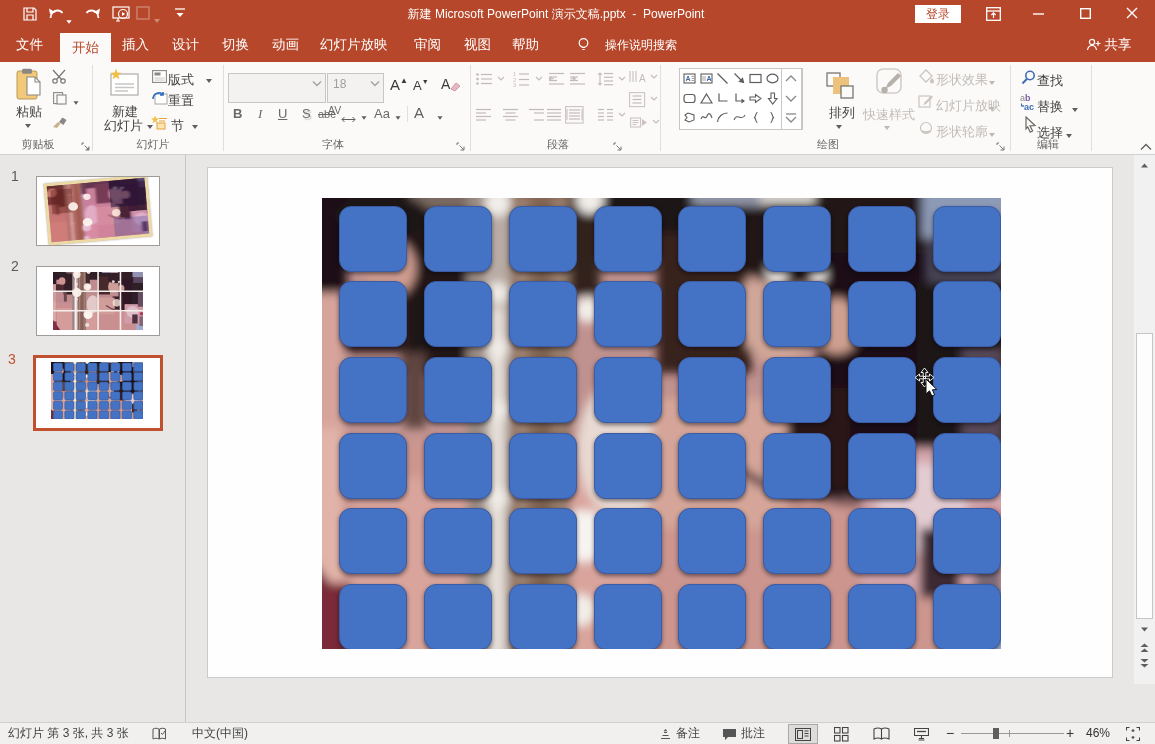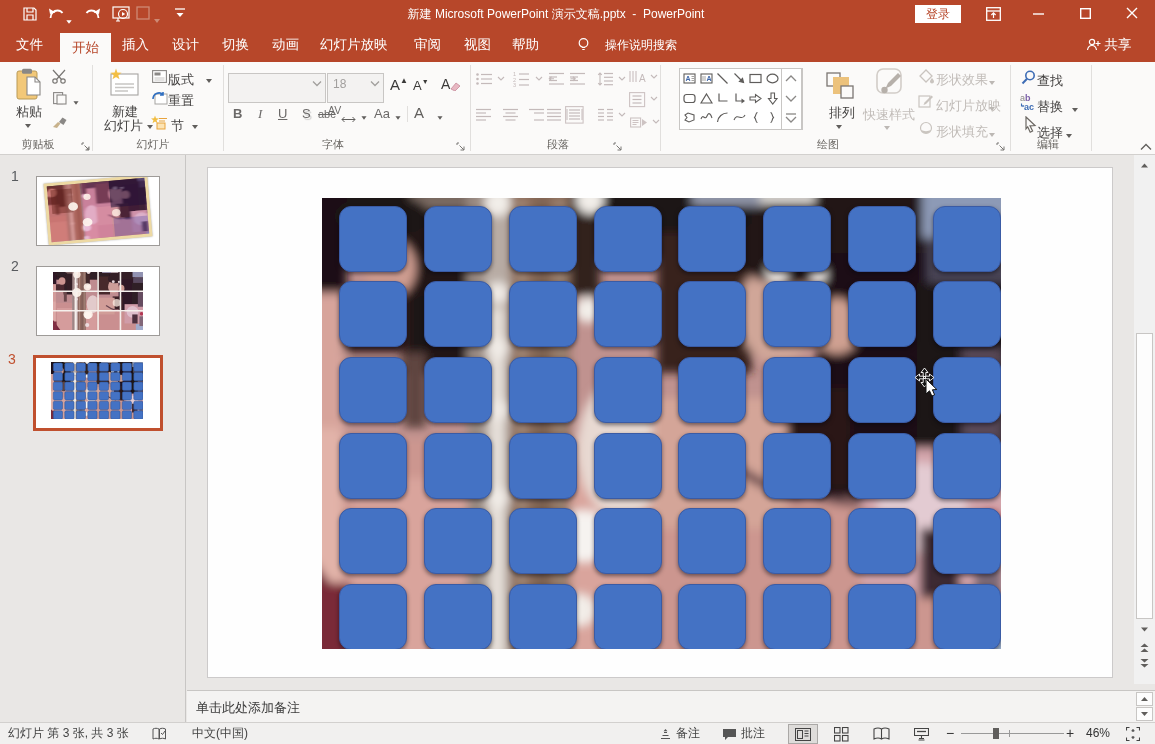--- a/index.html
+++ b/index.html
@@ -329,21 +329,21 @@
     <svg class="ic" style="left:918px;top:33px" width="17" height="15" viewBox="0 0 17 15">
         <rect x="1" y="1" width="11" height="11" fill="none" stroke="#C9C4BF" stroke-width="1.2"></rect>
         <path d="M15 2 L8 9l-2.5 1 1-2.5 7-7z" fill="#C9C4BF"></path>
       </svg>
     <div class="btxt gray" style="left:936px;top:35px">幻灯片放映</div>
     <div class="ic" style="left:989px;top:40px"><span class="dd gray"></span></div>
     <svg class="ic" style="left:918px;top:59px" width="17" height="15" viewBox="0 0 17 15">
         <circle cx="8" cy="7" r="5.5" fill="none" stroke="#C9C4BF" stroke-width="1.2"></circle>
         <path d="M3 9a5.5 5.5 0 0 0 10 0c-3 1.5-7 1.5-10 0z" fill="#C9C4BF"></path>
       </svg>
-    <div class="btxt gray" style="left:936px;top:61px">形状填充</div>
+    <div class="btxt gray" style="left:936px;top:61px">形状轮廓</div>
     <div class="ic" style="left:989px;top:66px"><span class="dd gray"></span></div>
     <svg class="ic dlg" style="left:996px;top:80px" width="9" height="9" viewBox="0 0 9 9">
         <path d="M1 1v2M1 1h2M8 8H4.5M8 8V4.5M8 8L3.5 3.5" stroke="#797774" stroke-width="1" fill="none"></path>
       </svg>
 
     <svg class="ic" style="left:1021px;top:8px" width="15" height="15" viewBox="0 0 15 15">
         <circle cx="9" cy="5.5" r="4.2" fill="none" stroke="#3E6DB5" stroke-width="1.6"></circle>
         <path d="M6 8.8 L1.5 13.5" stroke="#3E6DB5" stroke-width="2"></path>
       </svg>
     <div class="btxt" style="left:1037px;top:10px">查找</div>
@@ -714,33 +714,20 @@
         <svg width="17" height="17" viewBox="0 0 17 17">
           <path d="M4.5 8l4-3.5 4 3.5zM4.5 13l4-3.5 4 3.5z" fill="#605E5C"></path>
         </svg>
       </div>
     <div class="sarr" style="top:500px">
         <svg width="17" height="17" viewBox="0 0 17 17">
           <path d="M4.5 4l4 3.5 4-3.5zM4.5 9l4 3.5 4-3.5z" fill="#605E5C"></path>
         </svg>
       </div>
   </div>
-  <div id="notesbar">
-    <div style="position:absolute;left:9px;top:8px;font-size:13px;color:#3b3b3b">单击此处添加备注</div>
-    <div style="position:absolute;right:2px;top:1px;width:17px;height:14px;background:#FDFDFD;border:1px solid #C8C6C4;text-align:center">
-        <svg width="15" height="12" viewBox="0 0 15 12">
-          <path d="M4 8l3.5-4 3.5 4z" fill="#605E5C"></path>
-        </svg>
-      </div>
-    <div style="position:absolute;right:2px;top:16px;width:17px;height:14px;background:#FDFDFD;border:1px solid #C8C6C4;text-align:center">
-        <svg width="15" height="12" viewBox="0 0 15 12">
-          <path d="M4 4l3.5 4 3.5-4z" fill="#605E5C"></path>
-        </svg>
-      </div>
-  </div>
 
   <div id="statusbar">
     <div class="sb" style="left:8px">幻灯片 第 3 张, 共 3 张&nbsp;</div>
     <svg class="ic" style="left:152px;top:4px" width="15" height="14" viewBox="0 0 15 14">
         <path d="M1 2c2-1 4-1 6 0v10c-2-1-4-1-6 0zM13.5 2c-2-1-4-1-6 0v10c2-1 4-1 6 0z" fill="none" stroke="#555" stroke-width="1"></path>
         <path d="M9 6l1.5 1.5L13 4" fill="none" stroke="#555" stroke-width="1"></path>
       </svg>
     <div class="sb" style="left:192px">中文(中国)</div>
     <svg class="ic" style="left:659px;top:5px" width="13" height="13" viewBox="0 0 13 13">
         <path d="M2 10.5h9M3.5 7.5h6M5 4.5h3" stroke="#555" stroke-width="1.2"></path>

